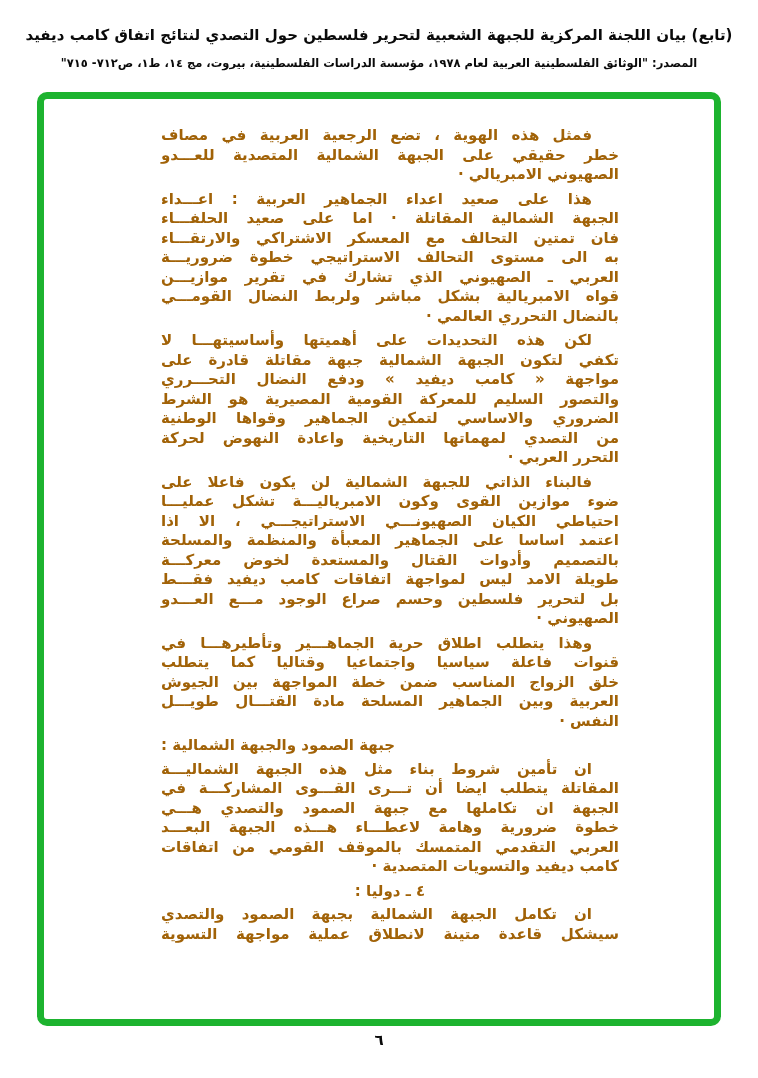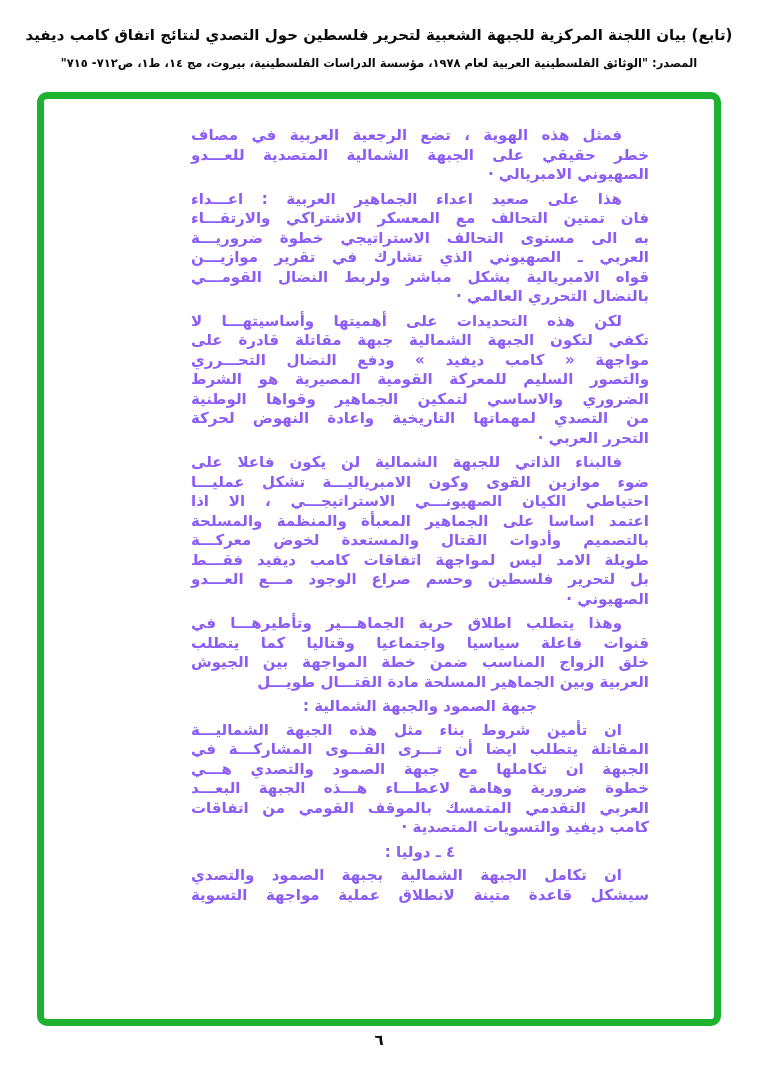--- a/index.html
+++ b/index.html
@@ -46,38 +46,38 @@
     right: 37px;
     width: 670px;   
     height: 920px;  
     border: 7px solid var(--green, #1db32f);
     border-radius: 10px;
     background: #ffffff;
   }
   .text-column {
     width: 458px;
     margin-top: 27px;
-    margin-right: 65px;
+    margin-right: 95px;
     font-size: 15px;
     font-weight: bold;
     line-height: 19.5px;
-    color: #8b5cf6;
+    color: #a16207;
   }
   .para { margin: 0 0 5px 0; }
   .para .line {
     text-align: justify;
     text-align-last: justify;
     white-space: nowrap;
   }
   .para .line:first-child { text-indent: 27px; }
   .para .line:last-child { text-align-last: right; }
   .para.cont .line:last-child { text-align-last: justify; }
   .section-heading {
     margin: 1px 0 4px 0;
-    text-align: center;
+    text-align: left;
     font-weight: bold;
   }
   .section-heading.centered {
     text-align: center;
   }
   
   .page-number {
     position: absolute;
     top: 1031px;
     right: 0;
@@ -102,20 +102,21 @@
     <div class="text-column">
 
       <div class="para">
           <div class="line">فمثل هذه الهوية ، تضع الرجعية العربية في مصاف</div>
           <div class="line">خطر حقيقي على الجبهة الشمالية المتصدية للعـــدو</div>
           <div class="line">الصهيوني الامبريالي ·</div>
         </div>
 
       <div class="para">
           <div class="line">هذا على صعيد اعداء الجماهير العربية : اعـــداء</div>
+          <div class="line">الجبهة الشمالية المقاتلة · اما على صعيد الحلفـــاء</div>
           <div class="line">فان تمتين التحالف مع المعسكر الاشتراكي والارتقـــاء</div>
           <div class="line">به الى مستوى التحالف الاستراتيجي خطوة ضروريـــة</div>
           <div class="line">العربي ـ الصهيوني الذي تشارك في تقرير موازيـــن</div>
           <div class="line">قواه الامبريالية بشكل مباشر ولربط النضال القومـــي</div>
           <div class="line">بالنضال التحرري العالمي ·</div>
         </div>
 
       <div class="para">
           <div class="line">لكن هذه التحديدات على أهميتها وأساسيتهـــا لا</div>
           <div class="line">تكفي لتكون الجبهة الشمالية جبهة مقاتلة قادرة على</div>
@@ -135,20 +136,21 @@
           <div class="line">طويلة الامد ليس لمواجهة اتفاقات كامب ديفيد فقـــط</div>
           <div class="line">بل لتحرير فلسطين وحسم صراع الوجود مـــع العـــدو</div>
           <div class="line">الصهيوني ·</div>
         </div>
 
       <div class="para">
           <div class="line">وهذا يتطلب اطلاق حرية الجماهـــير وتأطيرهـــا في</div>
           <div class="line">قنوات فاعلة سياسيا واجتماعيا وقتاليا كما يتطلب</div>
           <div class="line">خلق الزواج المناسب ضمن خطة المواجهة بين الجيوش</div>
           <div class="line">العربية وبين الجماهير المسلحة مادة القتـــال طويـــل</div>
+          <div class="line">النفس ·</div>
         </div>
 
       <div class="section-heading">جبهة الصمود والجبهة الشمالية :</div>
 
       <div class="para">
           <div class="line">ان تأمين شروط بناء مثل هذه الجبهة الشماليـــة</div>
           <div class="line">المقاتلة يتطلب ايضا أن تـــرى القـــوى المشاركـــة في</div>
           <div class="line">الجبهة ان تكاملها مع جبهة الصمود والتصدي هـــي</div>
           <div class="line">خطوة ضرورية وهامة لاعطـــاء هـــذه الجبهة البعـــد</div>
           <div class="line">العربي التقدمي المتمسك بالموقف القومي من اتفاقات</div>

